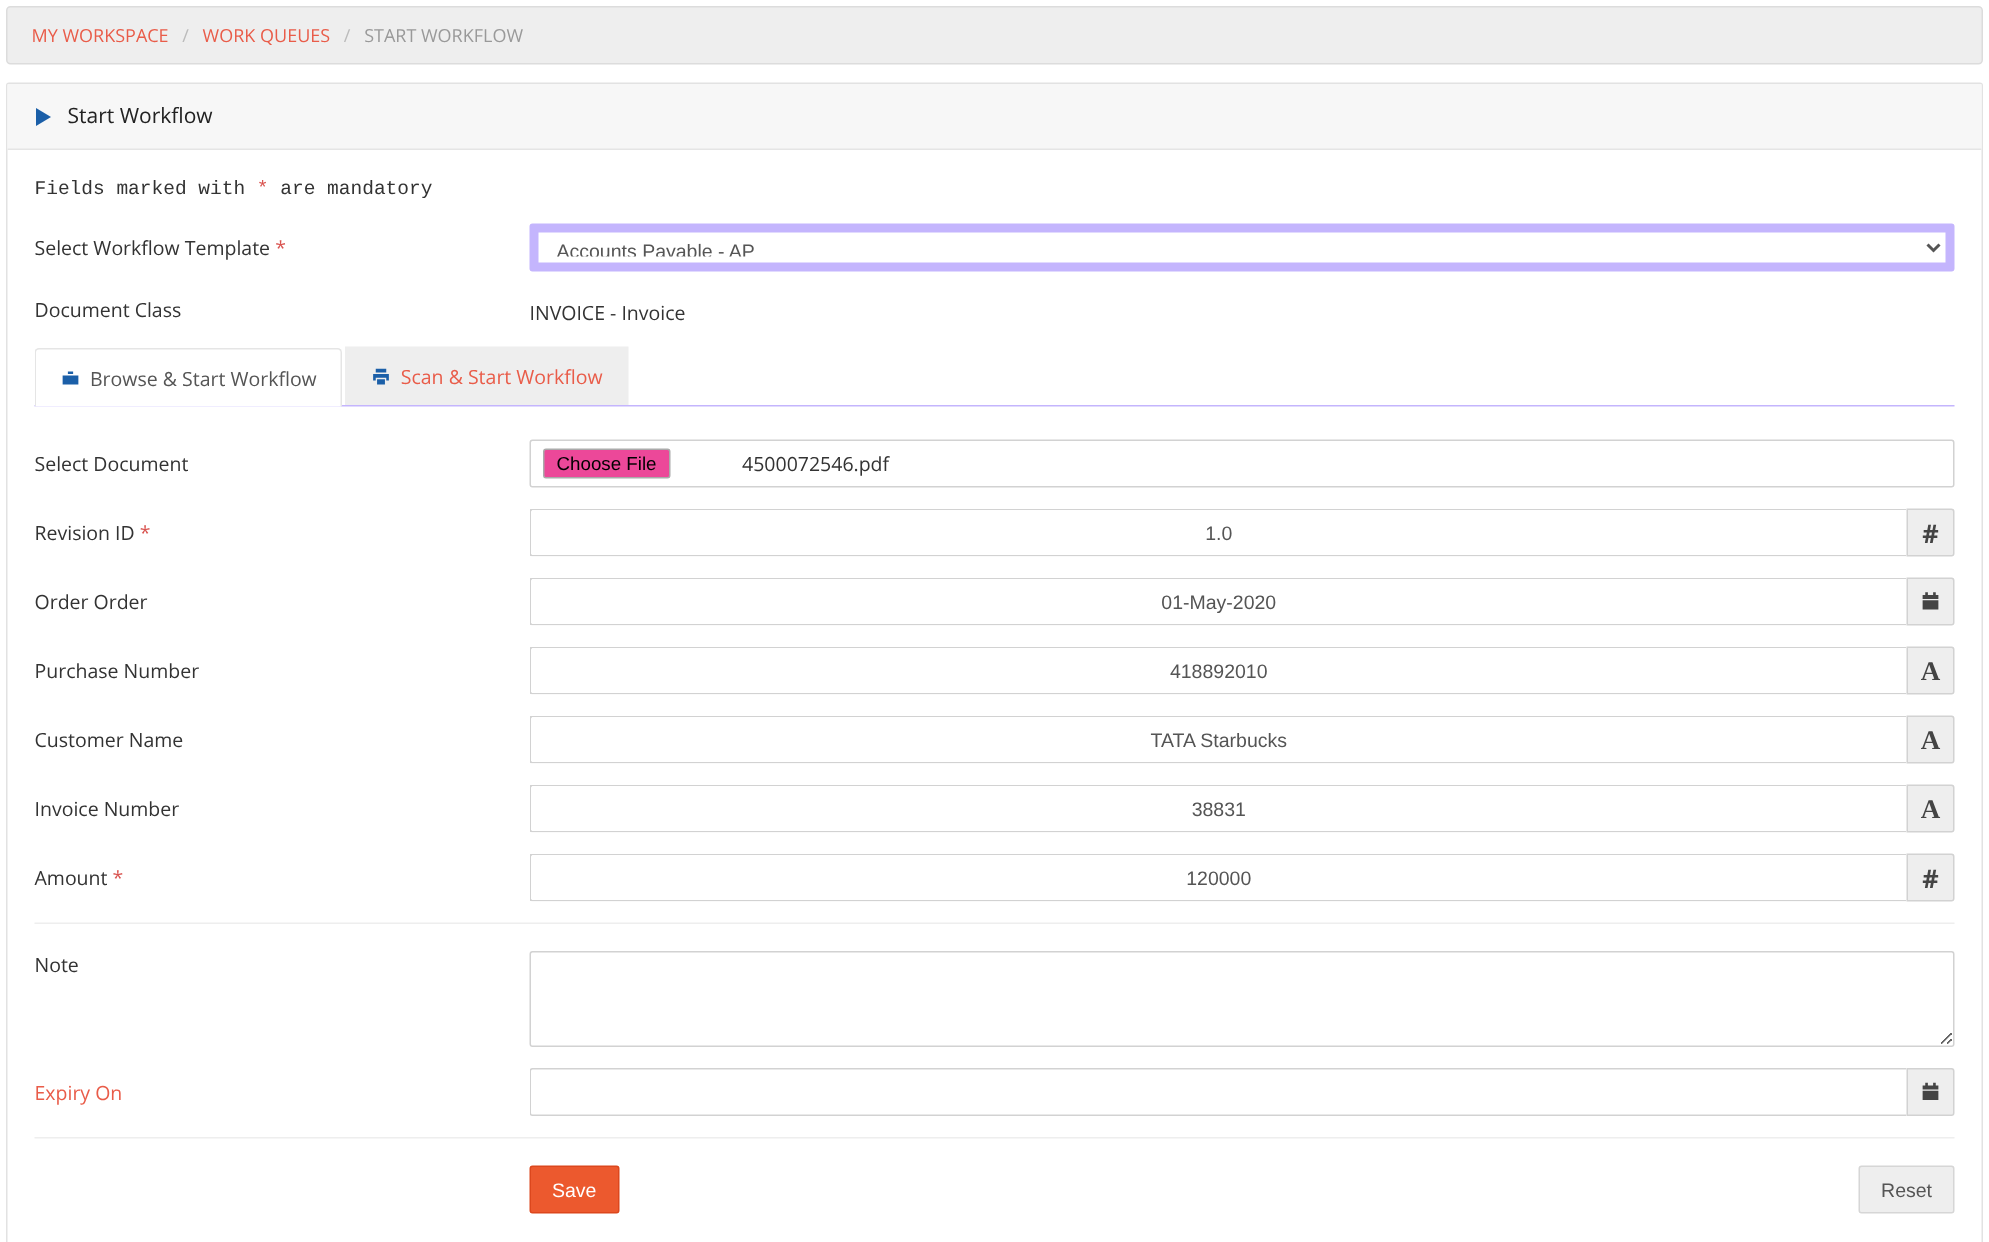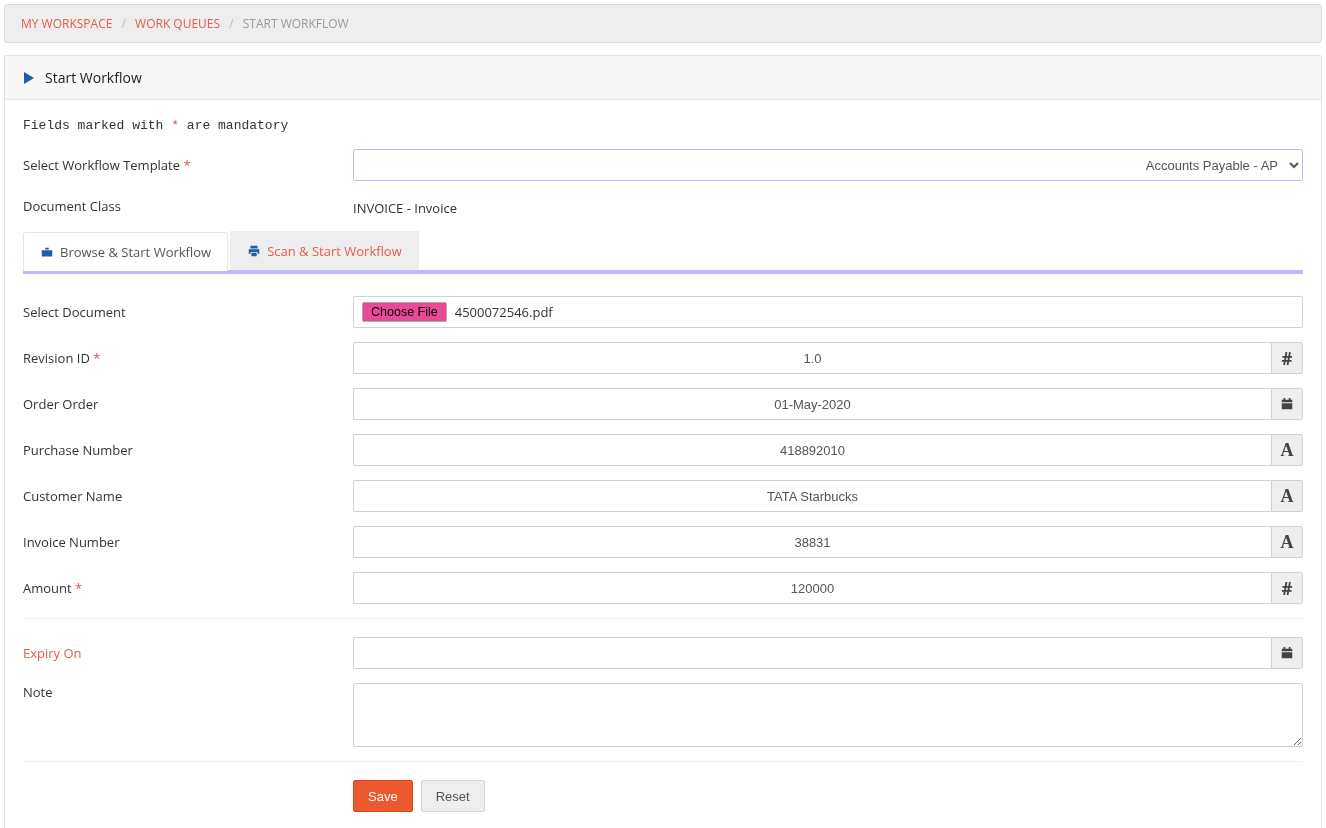--- a/index.html
+++ b/index.html
@@ -67,36 +67,35 @@
   }
   .form-label.warn { color: #e95c49; }
   .form-control-wrap {
     flex: 1;
     display: flex;
     align-items: stretch;
   }
   .form-select {
     width: 100%;
     height: 32px;
-    border: 1px solid #c4b5fd;
+    border: 6px solid #c4b5fd;
     border-radius: 2px;
     padding: 4px 8px;
     font-size: 13px;
     color: #555;
     background: #fff;
-    text-align: right;
     -webkit-appearance: menulist;
   }
   .static-text {
     padding-top: 4px;
     color: #333;
   }
   .tabs {
     display: flex;
-    border-bottom: 4px solid #c4b5fd;
+    border-bottom: 1px solid #c4b5fd;
     margin: 10px 0 22px 0;
   }
   .tab {
     padding: 10px 16px;
     font-size: 13px;
     color: #e95c49;
     background: #eeeeee;
     cursor: pointer;
     display: flex;
     align-items: center;
@@ -126,21 +125,21 @@
     height: 32px;
   }
   .file-button {
     font-size: 12.5px;
     padding: 2px 8px;
     border: 1px solid #aaa;
     background: #ec4899;
     border-radius: 2px;
     cursor: pointer;
   }
-  .file-name { color: #333; font-size: 13px; }
+  .file-name { color: #333; font-size: 13px; margin-left: 40px; }
   .input-group {
     width: 100%;
     display: flex;
   }
   .text-input {
     flex: 1;
     height: 32px;
     border: 1px solid #d2d2d2;
     border-right: none;
     border-radius: 2px 0 0 2px;
@@ -182,21 +181,21 @@
     padding: 6px 10px;
     font-size: 13px;
     font-family: inherit;
     resize: both;
   }
   .actions {
     margin-top: 16px;
     display: flex;
     gap: 8px;
   }
-  .actions-offset { margin-left: 330px; }
+  .actions-offset { margin-left: 330px; justify-content: space-between; }
   .btn {
     height: 32px;
     padding: 0 14px;
     border-radius: 2px;
     font-size: 13px;
     cursor: pointer;
   }
   .btn-primary {
     background: #ec592e;
     border: 1px solid #dc471d;
@@ -344,41 +343,41 @@
         <div class="form-control-wrap">
           <div class="input-group">
             <input class="text-input" value="120000" style="">
             <div class="addon">#</div>
           </div>
         </div>
       </div>
 
       <hr class="divider">
 
+      <div class="form-row align-top">
+        <div class="form-label">Note</div>
+        <div class="form-control-wrap">
+          <textarea class="note-area" style=""></textarea>
+        </div>
+      </div>
+
       <div class="form-row">
         <div class="form-label warn">Expiry On</div>
         <div class="form-control-wrap">
           <div class="input-group">
             <input class="text-input" value="" style="">
             <div class="addon">
               <svg width="14" height="14" viewBox="0 0 16 16">
                   <path d="M2 3h12v3H2zM2 7h12v7H2zM4 1h2v3H4zM10 1h2v3h-2z"></path>
                 </svg>
             </div>
           </div>
         </div>
       </div>
 
-      <div class="form-row align-top">
-        <div class="form-label">Note</div>
-        <div class="form-control-wrap">
-          <textarea class="note-area" style=""></textarea>
-        </div>
-      </div>
-
       <hr class="divider">
 
       <div class="actions actions-offset">
         <button class="btn btn-primary">Save</button>
         <button class="btn btn-default">Reset</button>
       </div>
 
     </div>
   </div>
 

